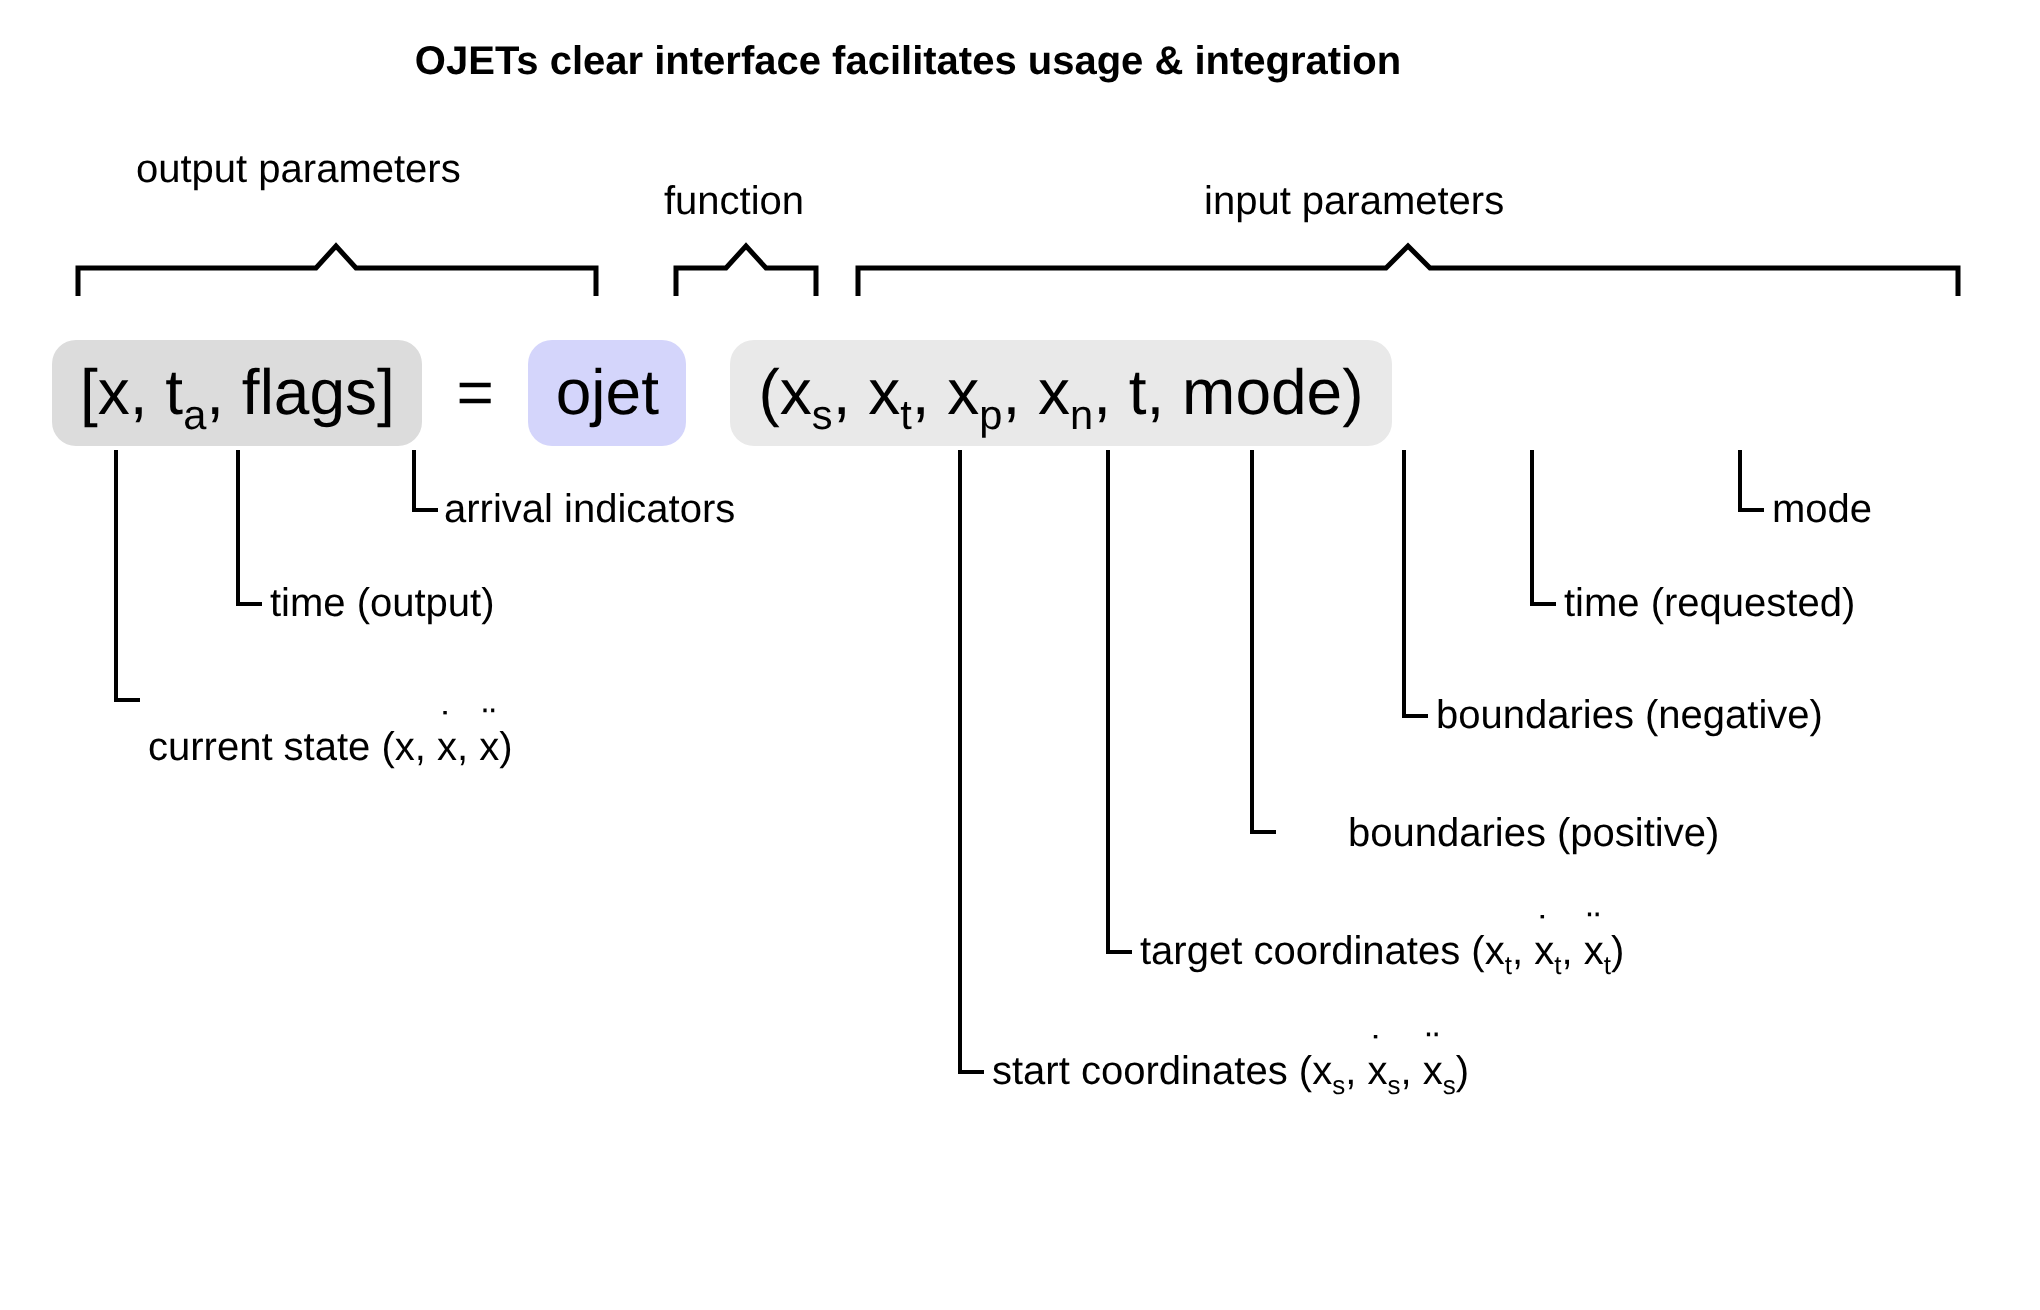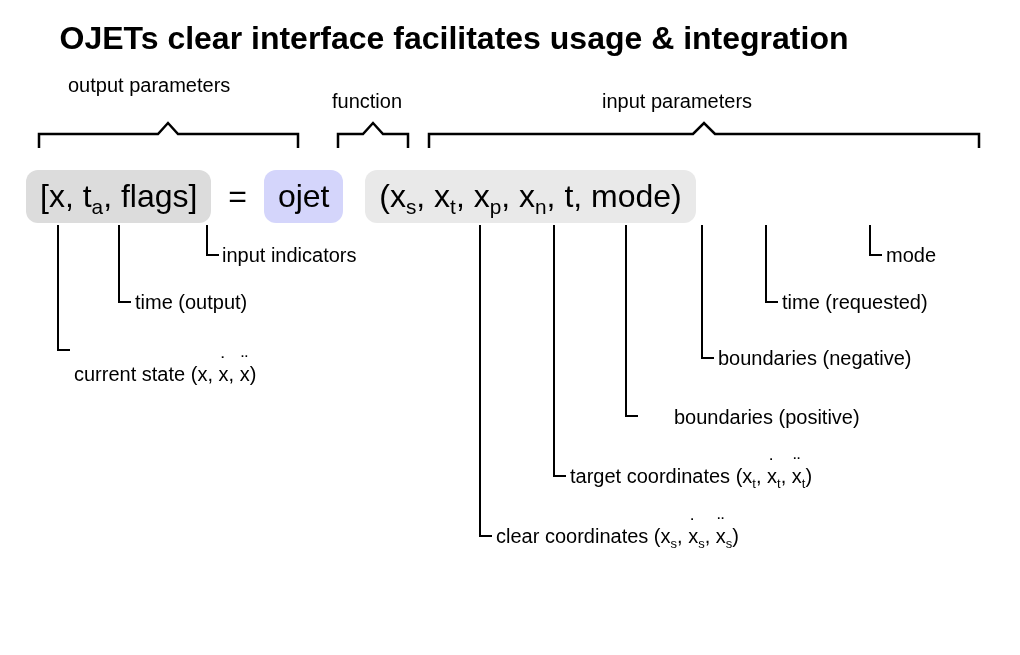--- a/index.html
+++ b/index.html
@@ -17,21 +17,21 @@
     width: 1020px;
     height: 655px;
   }
   .title {
     position: absolute;
     top: 20px;
     left: 0;
     width: 908px;
     text-align: center;
     font-weight: 700;
-    font-size: 32px;
+    font-size: 20px;
   }
   .secLabel {
     position: absolute;
     font-size: 20px;
     font-weight: 400;
   }
   .brace {
     position: absolute;
   }
   .brace svg { display:block; }
@@ -145,21 +145,21 @@
     <span class="pill in">
       <span>(x</span><sub>s</sub><span>, x</span><sub>t</sub><span>, x</span><sub>p</sub><span>, x</span><sub>n</sub><span>, t, mode)</span>
     </span>
   </div>
 
   <div class="leader" style="left:205px; top:225px;">
     <svg width="20" height="38">
         <path d="M2,0 L2,30 L14,30" fill="none" stroke="#000" stroke-width="2"></path>
       </svg>
   </div>
-  <div class="annot" style="left:222px; top:244px;">input indicators</div>
+  <div class="annot" style="left:222px; top:244px;">arrival indicators</div>
 
   <div class="leader" style="left:117px; top:225px;">
     <svg width="20" height="85">
         <path d="M2,0 L2,77 L14,77" fill="none" stroke="#000" stroke-width="2"></path>
       </svg>
   </div>
   <div class="annot" style="left:135px; top:291px;">time (output)</div>
 
   <div class="leader" style="left:56px; top:225px;">
     <svg width="20" height="133">
@@ -206,16 +206,16 @@
   <div class="annot" style="left:570px; top:465px;">
     <span>target coordinates (x</span><sub>t</sub><span>, </span><span class="dotS">x</span><sub>t</sub><span>, </span><span class="ddotS">x</span><sub>t</sub><span>)</span>
   </div>
 
   <div class="leader" style="left:478px; top:225px;">
     <svg width="20" height="319">
         <path d="M2,0 L2,311 L14,311" fill="none" stroke="#000" stroke-width="2"></path>
       </svg>
   </div>
   <div class="annot" style="left:496px; top:525px;">
-    <span>clear coordinates (x</span><sub>s</sub><span>, </span><span class="dotS">x</span><sub>s</sub><span>, </span><span class="ddotS">x</span><sub>s</sub><span>)</span>
+    <span>start coordinates (x</span><sub>s</sub><span>, </span><span class="dotS">x</span><sub>s</sub><span>, </span><span class="ddotS">x</span><sub>s</sub><span>)</span>
   </div>
 
 </div>
 
 </body></html>

